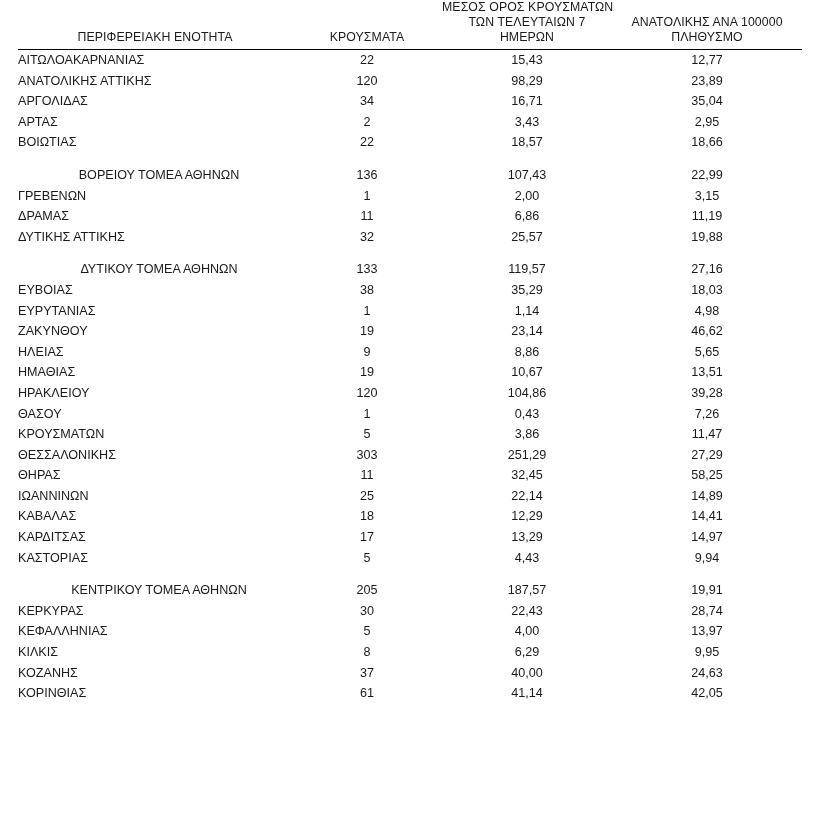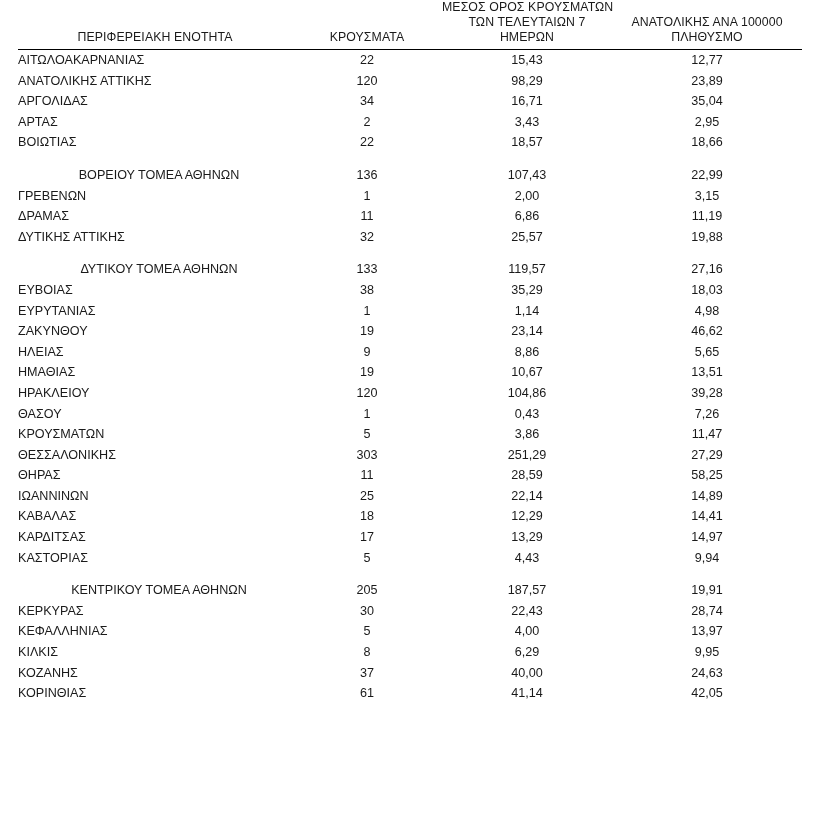--- a/index.html
+++ b/index.html
@@ -240,21 +240,21 @@
         </tr>
         <tr>
           <td class="name">ΘΕΣΣΑΛΟΝΙΚΗΣ</td>
           <td>303</td>
           <td>251,29</td>
           <td>27,29</td>
         </tr>
         <tr>
           <td class="name">ΘΗΡΑΣ</td>
           <td>11</td>
-          <td>28,59</td>
+          <td>32,45</td>
           <td>58,25</td>
         </tr>
         <tr>
           <td class="name">ΙΩΑΝΝΙΝΩΝ</td>
           <td>25</td>
           <td>22,14</td>
           <td>14,89</td>
         </tr>
         <tr>
           <td class="name">ΚΑΒΑΛΑΣ</td>

